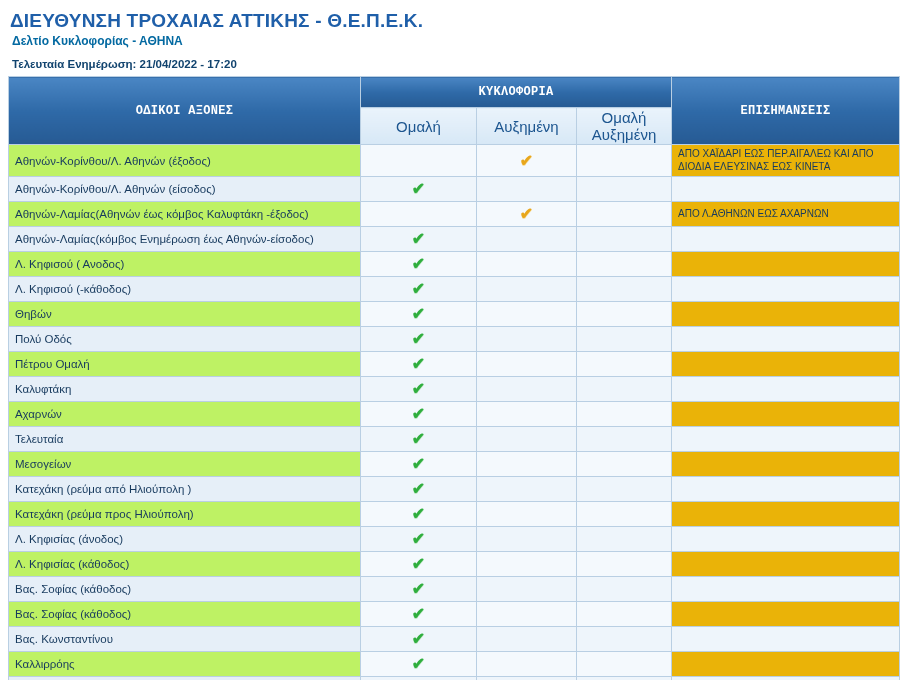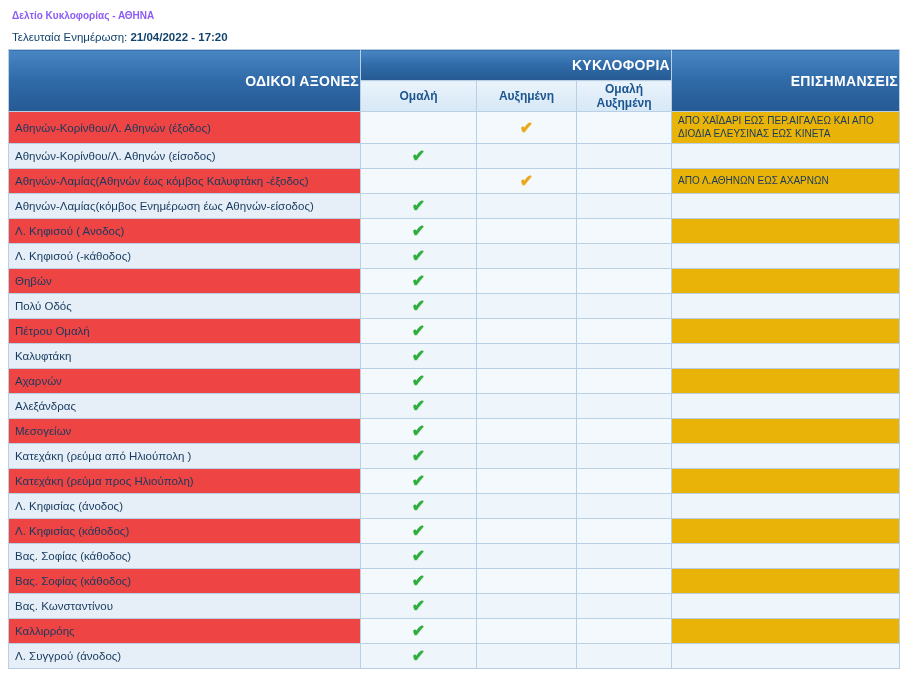--- a/index.html
+++ b/index.html
@@ -19,62 +19,63 @@
     padding: 10px 8px 0 8px;
   }
   .main-title {
     color: #1f5fa9;
     font-size: 19px;
     font-weight: bold;
     letter-spacing: 0.2px;
     margin: 0 0 2px 2px;
   }
   .sub-title {
-    color: #8b5cf6;
-    font-size: 10px;
+    color: #0369a1;
+    font-size: 12px;
     font-weight: bold;
     margin: 0 0 10px 4px;
   }
   .last-update {
     font-size: 11.5px;
     color: #11436e;
     margin: 0 0 6px 4px;
   }
-  .last-update .lbl { color: #11436e; }
+  .last-update .lbl { color: #11436e; font-weight: bold; }
   .last-update .val { color: #11436e; font-weight: bold; text-align: center; }
 
   table.traffic {
     border-collapse: collapse;
     width: 891px;
     table-layout: fixed;
     font-size: 11.5px;
   }
   table.traffic th, table.traffic td {
     border: 1px solid #b9cfe3;
   }
   .hdr-main {
     background: linear-gradient(to bottom, #4a86c4 0%, #2f6aa8 50%, #265a93 100%);
     color: #ffffff;
-    font-size: 14px;
-    font-weight: bold;
-    text-align: right;
+    font-size: 12px;
+    font-weight: bold;
+    text-align: center;
     height: 28px;
     letter-spacing: 0.3px;
+    font-family: Liberation Mono, monospace;
   }
   .hdr-sub {
     background: linear-gradient(to bottom, #eaf3fb 0%, #d7e8f6 100%);
     color: #1c5k8f;
     color: #1c558f;
-    font-size: 12px;
-    font-weight: bold;
+    font-size: 15px;
+    font-weight: normal;
     text-align: center;
     height: 17px;
   }
   td.axis {
-    background: #ef4444;
+    background: #bef264;
     color: #173a5e;
     padding: 4px 6px;
     height: 16px;
   }
   tr:nth-child(even) td.axis { background: #e6eff8; }
   td.state {
     background: #f4f9fd;
     text-align: center;
     vertical-align: middle;
   }
@@ -102,20 +103,21 @@
     font-weight: bold;
   }
   .check.green { color: #2fae3e; text-shadow: 0 1px 0 #bfe6c4; }
   .check.orange { color: #e8a71c; text-shadow: 0 1px 0 #f7e0a6; }
   .empty { display: inline-block; }
 </style>
 </head>
 <body>
 
 <div class="page">
+  <h1 class="main-title">ΔΙΕΥΘΥΝΣΗ ΤΡΟΧΑΙΑΣ ΑΤΤΙΚΗΣ - Θ.Ε.Π.Ε.Κ.</h1>
   <h2 class="sub-title">Δελτίο Κυκλοφορίας - ΑΘΗΝΑ</h2>
   <div class="last-update">
     <span class="lbl">Τελευταία Ενημέρωση:</span>
     <span class="val">21/04/2022 - 17:20</span>
   </div>
 
   <table class="traffic">
     <colgroup>
       <col class="col-axis">
       <col class="col-s1">
@@ -207,21 +209,21 @@
           <td class="notes"></td>
         </tr>
         <tr>
           <td class="axis">Αχαρνών</td>
           <td class="state"><span class="check green">✔</span></td>
           <td class="state"><span class="empty"></span></td>
           <td class="state"><span class="empty"></span></td>
           <td class="notes"></td>
         </tr>
         <tr>
-          <td class="axis">Αλεξάνδρας</td>
+          <td class="axis">Τελευταία</td>
           <td class="state"><span class="check green">✔</span></td>
           <td class="state"><span class="empty"></span></td>
           <td class="state"><span class="empty"></span></td>
           <td class="notes"></td>
         </tr>
         <tr>
           <td class="axis">Μεσογείων</td>
           <td class="state"><span class="check green">✔</span></td>
           <td class="state"><span class="empty"></span></td>
           <td class="state"><span class="empty"></span></td>

